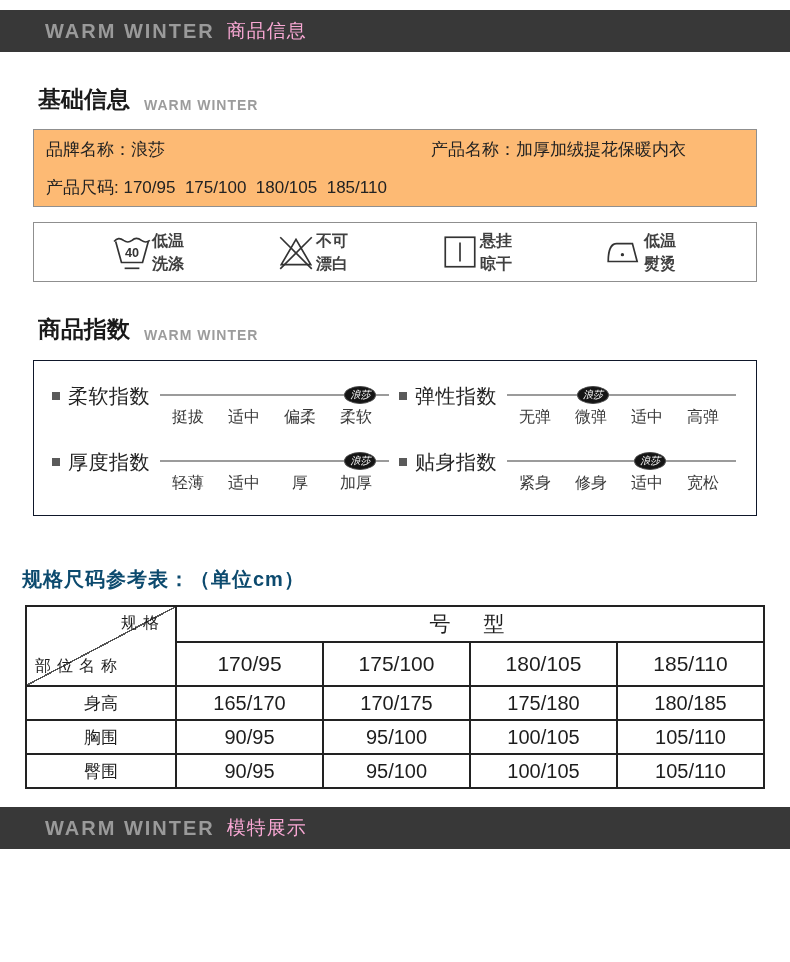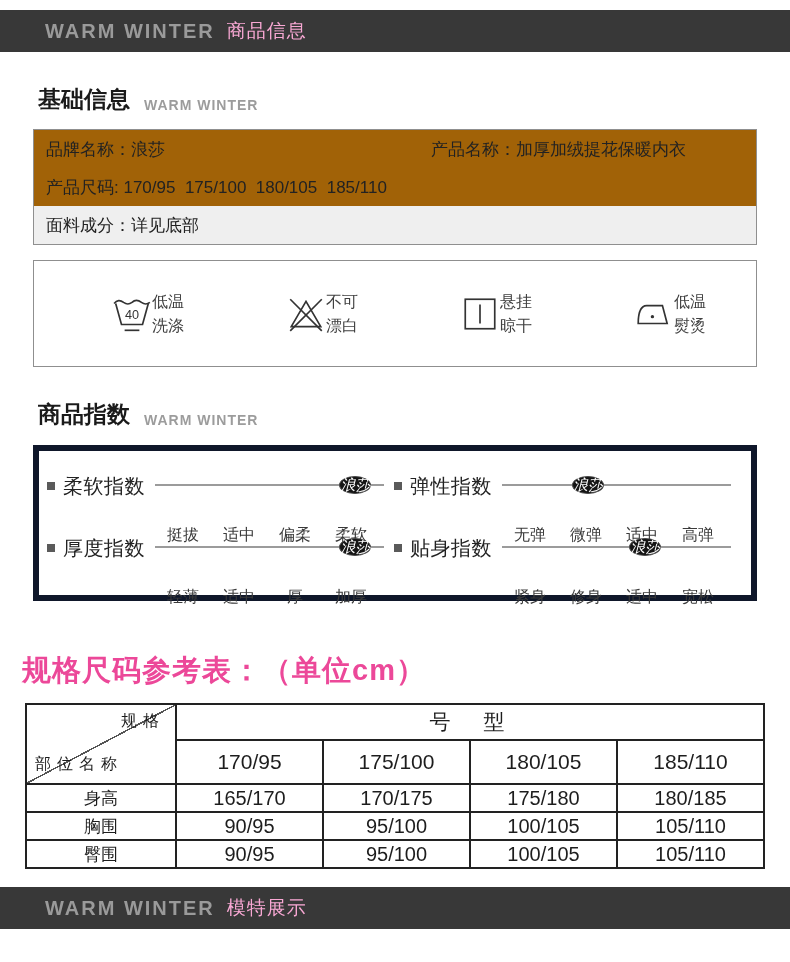--- a/index.html
+++ b/index.html
@@ -19,71 +19,71 @@
   }
   .bar .bar-title { color:#f9a8d4; font-size:19px; margin-left:12px; letter-spacing:1px; }
 
   
   .sec-head { display:flex; align-items:flex-end; margin:32px 0 0 38px; }
   .sec-head .zh { font-size:23px; font-weight:bold; color:#1a1a1a; }
   .sec-head .en { font-size:14px; font-weight:bold; color:#9c9c9c; letter-spacing:1px; margin:0 0 2px 14px; }
 
   
   .info-table {
-    width:724px; margin:14px 0 0 33px; border:1px solid #8f8f8f; background:#a16207;
+    width:724px; margin:14px 0 0 33px; border:1px solid #8f8f8f; background:#fdba74;
   }
   .info-row { height:38px; display:flex; align-items:center; font-size:17px; color:#222; padding-left:12px; position:relative; }
   .info-row.alt { background:#efefef; }
   .info-row .cell-right { position:absolute; left:55%; }
   .pre { white-space:pre; }
 
   
   .care-box {
-    width:724px; height:107px; margin:15px 0 0 33px; border:1px solid #8f8f8f;
-    display:flex; align-items:center; justify-content:space-between; padding:0 50px 0 78px;
+    width:724px; height:60px; margin:15px 0 0 33px; border:1px solid #8f8f8f;
+    display:flex; align-items:center; justify-content:space-between; padding:0 80px 0 78px;font-weight:bold;
   }
   .care-item { display:flex; align-items:center; }
   .care-item svg { width:40px; height:40px; display:block; }
   .care-label { font-size:16px; line-height:1.45; color:#404040; }
 
   
   .index-box {
-    width:724px; height:156px; margin:15px 0 0 33px; border:6px solid #0f172a;
+    width:724px; height:156px; margin:15px 0 0 33px; border:1px solid #0f172a;
     display:grid; grid-template-columns:1fr 1fr; grid-template-rows:1fr 1fr;
-    padding:12px 10px 10px 8px;
+    padding:12px 10px 10px 18px;
   }
   .idx-item { display:flex; align-items:flex-start; padding-top:10px; }
   .bullet { width:8px; height:8px; background:#5a5a5a; margin:9px 8px 0 0; flex:none; }
   .idx-label { font-size:20px; color:#222; flex:none; letter-spacing:0.5px; }
   .scale { flex:1; position:relative; margin:0 10px 0 10px; height:52px; }
   .scale-line { position:absolute; top:11px; left:0; right:0; height:2px; background:#9b9b9b; }
-  .scale-labels { position:absolute; top:24px; left:0; right:5px; display:flex;margin-top:28px; }
+  .scale-labels { position:absolute; top:24px; left:0; right:5px; display:flex; }
   .scale-labels span { flex:1; text-align:center; font-size:16px; color:#3a3a3a; }
   .badge {
     position:absolute; top:3px; width:32px; height:18px; transform:translateX(-50%);
     background:#151515; border:1px solid #4a4a4a; border-radius:50%;
     display:flex; align-items:center; justify-content:center;
-    color:#fff; font-size:15px; letter-spacing:0; font-style:italic; z-index:2;
-  }
-
-  
-  .size-title { margin:50px 0 0 22px; font-size:29px; font-weight:bold; color:#ec4899; letter-spacing:1px; }
+    color:#fff; font-size:10px; letter-spacing:0; font-style:italic; z-index:2;
+  }
+
+  
+  .size-title { margin:50px 0 0 22px; font-size:20px; font-weight:bold; color:#0c4a6e; letter-spacing:1px; }
   table.size-table {
     width:740px; margin:12px 0 0 25px; border-collapse:collapse; table-layout:fixed;
   }
   .size-table td { border:2px solid #222; text-align:center; color:#1d1d1d; }
   .size-table .corner { width:150px; position:relative; padding:8px;
     background-image:linear-gradient(to bottom right, transparent 49.5%, #555 49.5%, #555 50.6%, transparent 50.6%);
     font-family:Liberation Mono, monospace;
   }
   .corner .c-top { position:absolute; top:6px; right:10px; font-size:16px; }
   .corner .c-bottom { position:absolute; bottom:8px; left:8px; font-size:16px; }
   .row-group td { height:36px; font-size:21px; letter-spacing:6px; }
   .row-sizes td { height:44px; font-size:21px;border-radius:11px; }
-  .row-data td { height:28px; font-size:20px; }
+  .row-data td { height:34px; font-size:20px; }
   .row-data td.rowlabel { font-size:17px; }
 
   .bar-bottom { margin-top:18px; }
 </style>
 </head>
 <body>
 
 <div class="bar bar-top">
   <span class="brand">WARM WINTER</span>
   <span class="bar-title">商品信息</span>
@@ -94,23 +94,20 @@
   <span class="en">WARM WINTER</span>
 </div>
 
 <div class="info-table">
   <div class="info-row">
     <span>品牌名称：浪莎</span>
     <span class="cell-right">产品名称：加厚加绒提花保暖内衣</span>
   </div>
   <div class="info-row">
     <span class="pre">产品尺码: 170/95  175/100  180/105  185/110</span>
-  </div>
-  <div class="info-row alt">
-    <span>面料成分：详见底部</span>
   </div>
 </div>
 
 <div class="care-box">
 
   <div class="care-item">
     <span>
       <svg viewBox="0 0 38 38" fill="none" stroke="#333" stroke-width="1.6">
         <path d="M2 9 Q6 4 11 8 Q15 11 19 8 Q23 4 28 8 Q32 11 36 8"></path>
         <path d="M3.5 9 L9 29 L29 29 L34.5 9"></path>

